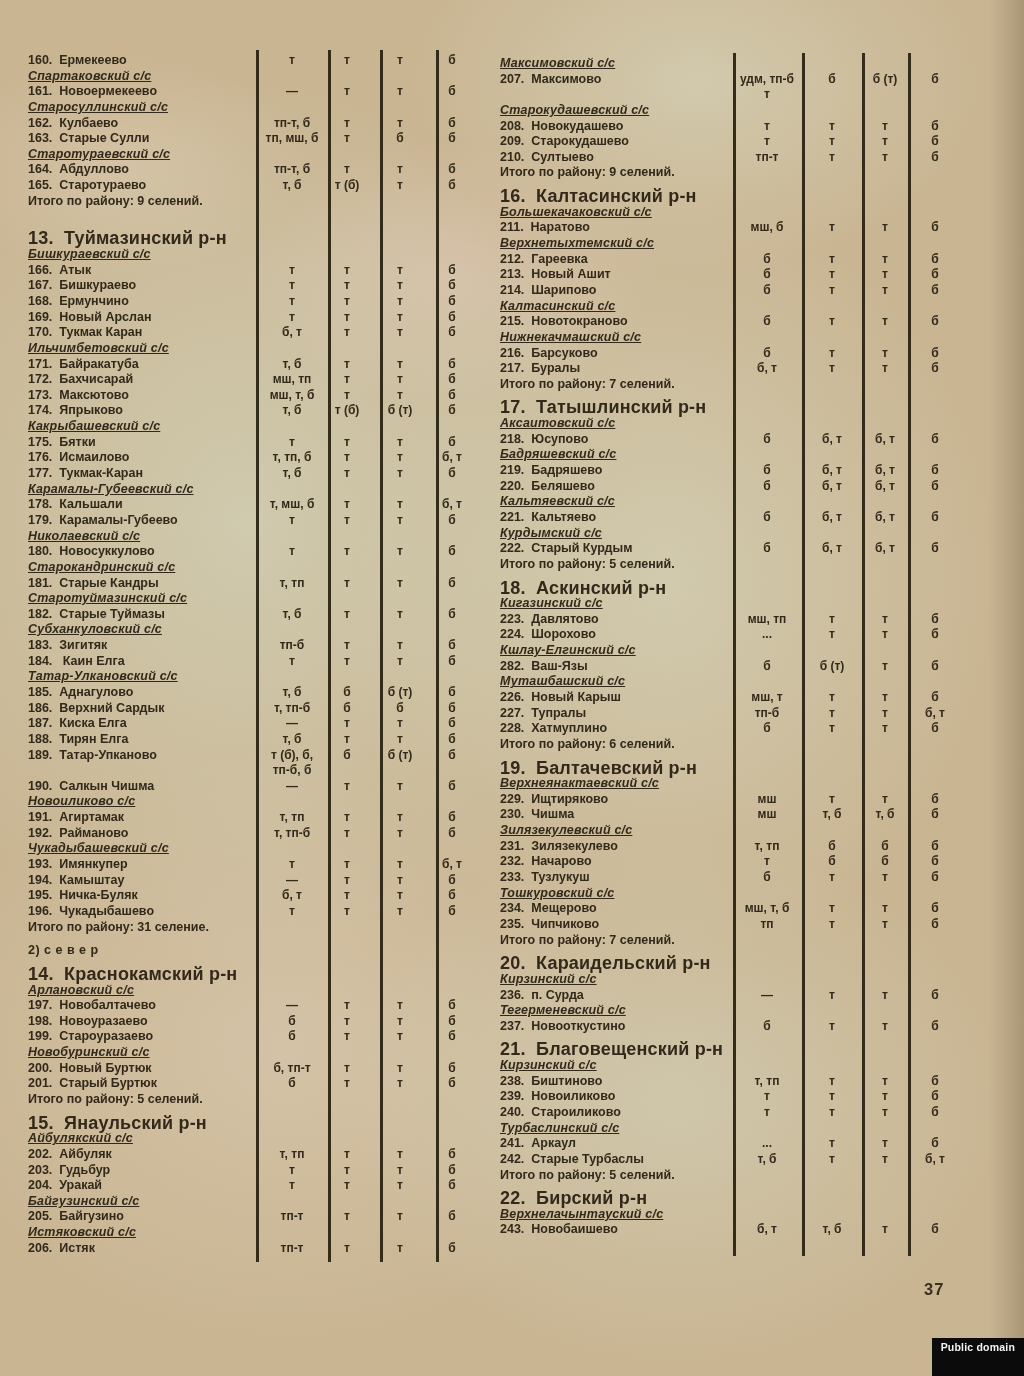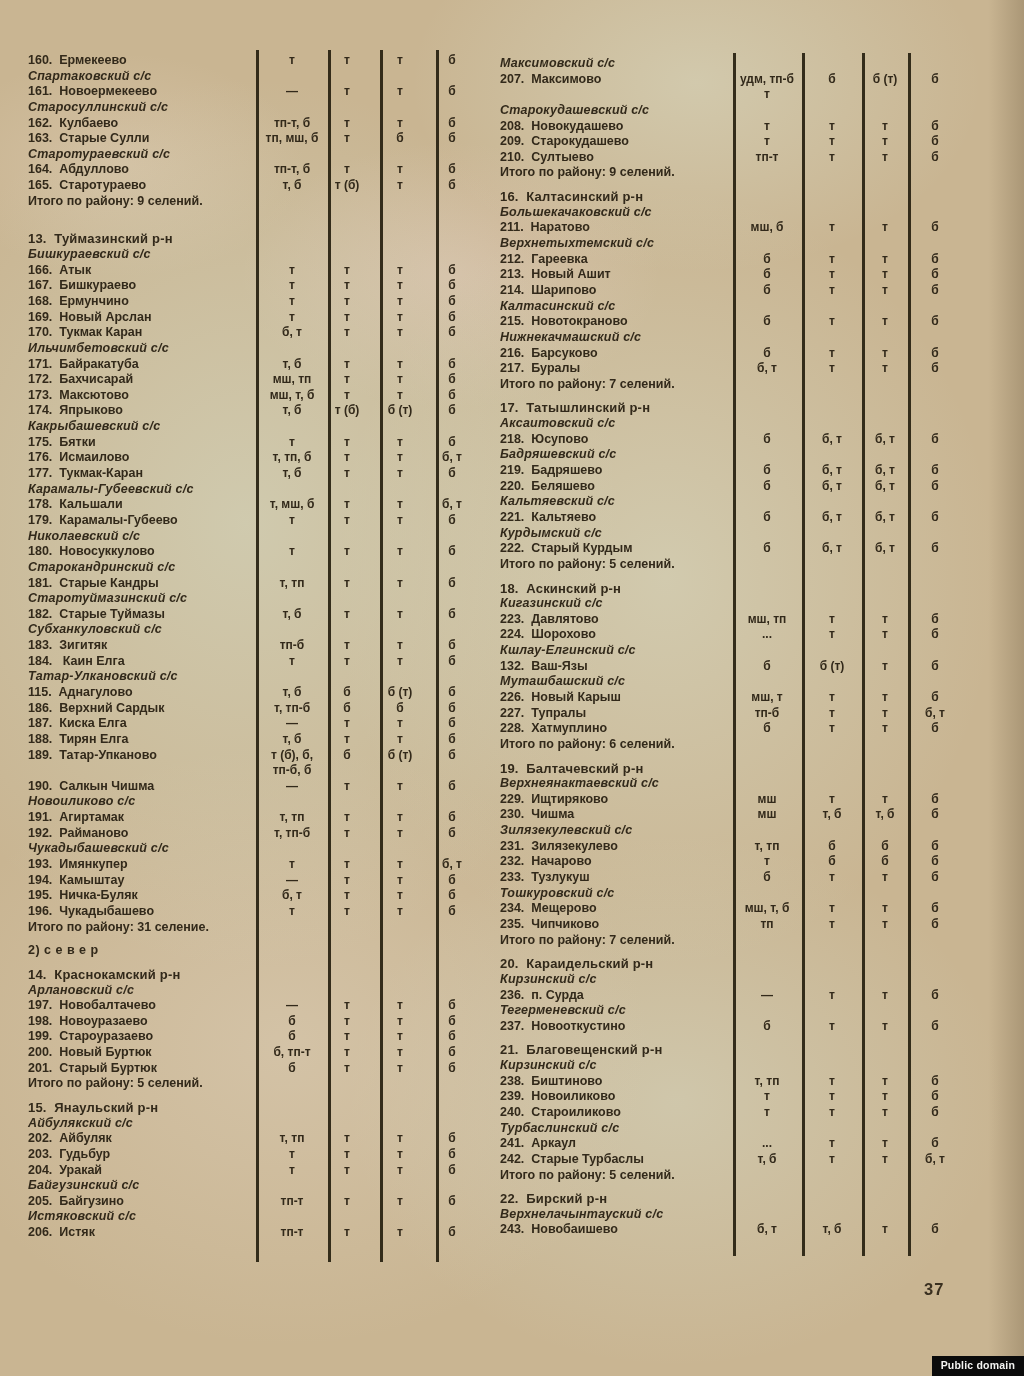--- a/index.html
+++ b/index.html
@@ -17,36 +17,36 @@
       linear-gradient(to right, rgba(0,0,0,0) 96.5%, rgba(100,82,55,0.30) 100%);
     font-family:"Liberation Sans", sans-serif;
     color:var(--ink, #32291a);
   }
   .col { position:absolute; }
   .col-left  { left:28px;  top:53px; width:465px; }
   .col-right { left:500px; top:56px; width:470px; }
   .row { position:relative; height:15.65px; line-height:15.65px;
          font-size:12.5px; font-weight:bold; white-space:pre; }
   .row .lbl { display:inline-block; }
-  .row.subheader .lbl { font-style:italic; letter-spacing:0.2px; }
-  .row.header { font-size:13px; letter-spacing:0.2px; }
+  .row.subheader .lbl { font-style:italic; letter-spacing:0.2px;text-decoration:underline; }
+  .row.header { font-size:18px; letter-spacing:0.2px; }
   .row.note { letter-spacing:0.5px; }
   .val { position:absolute; top:0; width:100px; text-align:center;
          font-size:12px; font-weight:bold; white-space:pre; }
   .col-left  .c0 { left:214px; } .col-left  .c1 { left:269px; }
   .col-left  .c2 { left:322px; } .col-left  .c3 { left:374px; }
   .col-right .c0 { left:217px; } .col-right .c1 { left:282px; }
   .col-right .c2 { left:335px; } .col-right .c3 { left:385px; }
   .vrule { position:absolute; width:2.6px; background:#26200f; opacity:0.92; }
   .vl { top:50px; height:1212px; }
   .vr { top:53px; height:1203px; }
   .page-number { position:absolute; left:924px; top:1280px;
                  font-size:16.5px; font-weight:bold; letter-spacing:1px; color:#3a3020;text-align:right; }
   .badge { position:absolute; right:0; bottom:0; background:#0b0b0b; color:#f4f4f2;
-           font-size:10.5px; font-weight:bold; padding:3px 9px 5px 9px; letter-spacing:0.2px; }
+           font-size:10.5px; font-weight:bold; padding:3px 9px 23px 9px; letter-spacing:0.2px; }
 </style>
 </head>
 <body>
 
 <div class="page" style="--ink: #32291a;">
 
   <div class="vrule vl" style="left:256px;"></div>
   <div class="vrule vl" style="left:328px;"></div>
   <div class="vrule vl" style="left:380px;"></div>
   <div class="vrule vl" style="left:436px;"></div>
@@ -90,21 +90,21 @@
       <div class="row subheader"><span class="lbl">Николаевский с/с</span></div>
       <div class="row entry"><span class="lbl">180.  Новосуккулово</span><span class="val c0">т</span><span class="val c1">т</span><span class="val c2">т</span><span class="val c3">б</span></div>
       <div class="row subheader"><span class="lbl">Старокандринский с/с</span></div>
       <div class="row entry"><span class="lbl">181.  Старые Кандры</span><span class="val c0">т, тп</span><span class="val c1">т</span><span class="val c2">т</span><span class="val c3">б</span></div>
       <div class="row subheader"><span class="lbl">Старотуймазинский с/с</span></div>
       <div class="row entry"><span class="lbl">182.  Старые Туймазы</span><span class="val c0">т, б</span><span class="val c1">т</span><span class="val c2">т</span><span class="val c3">б</span></div>
       <div class="row subheader"><span class="lbl">Субханкуловский с/с</span></div>
       <div class="row entry"><span class="lbl">183.  Зигитяк</span><span class="val c0">тп-б</span><span class="val c1">т</span><span class="val c2">т</span><span class="val c3">б</span></div>
       <div class="row entry"><span class="lbl">184.   Каин Елга</span><span class="val c0">т</span><span class="val c1">т</span><span class="val c2">т</span><span class="val c3">б</span></div>
       <div class="row subheader"><span class="lbl">Татар-Улкановский с/с</span></div>
-      <div class="row entry"><span class="lbl">115.  Аднагулово</span><span class="val c0">т, б</span><span class="val c1">б</span><span class="val c2">б (т)</span><span class="val c3">б</span></div>
+      <div class="row entry"><span class="lbl">185.  Аднагулово</span><span class="val c0">т, б</span><span class="val c1">б</span><span class="val c2">б (т)</span><span class="val c3">б</span></div>
       <div class="row entry"><span class="lbl">186.  Верхний Сардык</span><span class="val c0">т, тп-б</span><span class="val c1">б</span><span class="val c2">б</span><span class="val c3">б</span></div>
       <div class="row entry"><span class="lbl">187.  Киска Елга</span><span class="val c0">—</span><span class="val c1">т</span><span class="val c2">т</span><span class="val c3">б</span></div>
       <div class="row entry"><span class="lbl">188.  Тирян Елга</span><span class="val c0">т, б</span><span class="val c1">т</span><span class="val c2">т</span><span class="val c3">б</span></div>
       <div class="row entry"><span class="lbl">189.  Татар-Упканово</span><span class="val c0">т (б), б,</span><span class="val c1">б</span><span class="val c2">б (т)</span><span class="val c3">б</span></div>
       <div class="row valueline"><span class="val c0">тп-б, б</span></div>
       <div class="row entry"><span class="lbl">190.  Салкын Чишма</span><span class="val c0">—</span><span class="val c1">т</span><span class="val c2">т</span><span class="val c3">б</span></div>
       <div class="row subheader"><span class="lbl">Новоиликово с/с</span></div>
       <div class="row entry"><span class="lbl">191.  Агиртамак</span><span class="val c0">т, тп</span><span class="val c1">т</span><span class="val c2">т</span><span class="val c3">б</span></div>
       <div class="row entry"><span class="lbl">192.  Райманово</span><span class="val c0">т, тп-б</span><span class="val c1">т</span><span class="val c2">т</span><span class="val c3">б</span></div>
       <div class="row subheader"><span class="lbl">Чукадыбашевский с/с</span></div>
@@ -114,20 +114,21 @@
       <div class="row entry"><span class="lbl">196.  Чукадыбашево</span><span class="val c0">т</span><span class="val c1">т</span><span class="val c2">т</span><span class="val c3">б</span></div>
       <div class="row total"><span class="lbl">Итого по району: 31 селение.</span></div>
       <div style="height: 8px;"></div>
       <div class="row note"><span class="lbl">2) с е в е р</span></div>
       <div style="height: 8px;"></div>
       <div class="row header"><span class="lbl">14.  Краснокамский р-н</span></div>
       <div class="row subheader"><span class="lbl">Арлановский с/с</span></div>
       <div class="row entry"><span class="lbl">197.  Новобалтачево</span><span class="val c0">—</span><span class="val c1">т</span><span class="val c2">т</span><span class="val c3">б</span></div>
       <div class="row entry"><span class="lbl">198.  Новоуразаево</span><span class="val c0">б</span><span class="val c1">т</span><span class="val c2">т</span><span class="val c3">б</span></div>
       <div class="row entry"><span class="lbl">199.  Староуразаево</span><span class="val c0">б</span><span class="val c1">т</span><span class="val c2">т</span><span class="val c3">б</span></div>
+      <div class="row subheader"><span class="lbl">Новобуринский с/с</span></div>
       <div class="row entry"><span class="lbl">200.  Новый Буртюк</span><span class="val c0">б, тп-т</span><span class="val c1">т</span><span class="val c2">т</span><span class="val c3">б</span></div>
       <div class="row entry"><span class="lbl">201.  Старый Буртюк</span><span class="val c0">б</span><span class="val c1">т</span><span class="val c2">т</span><span class="val c3">б</span></div>
       <div class="row total"><span class="lbl">Итого по району: 5 селений.</span></div>
       <div style="height: 8px;"></div>
       <div class="row header"><span class="lbl">15.  Янаульский р-н</span></div>
       <div class="row subheader"><span class="lbl">Айбулякский с/с</span></div>
       <div class="row entry"><span class="lbl">202.  Айбуляк</span><span class="val c0">т, тп</span><span class="val c1">т</span><span class="val c2">т</span><span class="val c3">б</span></div>
       <div class="row entry"><span class="lbl">203.  Гудьбур</span><span class="val c0">т</span><span class="val c1">т</span><span class="val c2">т</span><span class="val c3">б</span></div>
       <div class="row entry"><span class="lbl">204.  Уракай</span><span class="val c0">т</span><span class="val c1">т</span><span class="val c2">т</span><span class="val c3">б</span></div>
       <div class="row subheader"><span class="lbl">Байгузинский с/с</span></div>
@@ -169,21 +170,21 @@
       <div class="row entry"><span class="lbl">221.  Кальтяево</span><span class="val c0">б</span><span class="val c1">б, т</span><span class="val c2">б, т</span><span class="val c3">б</span></div>
       <div class="row subheader"><span class="lbl">Курдымский с/с</span></div>
       <div class="row entry"><span class="lbl">222.  Старый Курдым</span><span class="val c0">б</span><span class="val c1">б, т</span><span class="val c2">б, т</span><span class="val c3">б</span></div>
       <div class="row total"><span class="lbl">Итого по району: 5 селений.</span></div>
       <div style="height: 8px;"></div>
       <div class="row header"><span class="lbl">18.  Аскинский р-н</span></div>
       <div class="row subheader"><span class="lbl">Кигазинский с/с</span></div>
       <div class="row entry"><span class="lbl">223.  Давлятово</span><span class="val c0">мш, тп</span><span class="val c1">т</span><span class="val c2">т</span><span class="val c3">б</span></div>
       <div class="row entry"><span class="lbl">224.  Шорохово</span><span class="val c0">...</span><span class="val c1">т</span><span class="val c2">т</span><span class="val c3">б</span></div>
       <div class="row subheader"><span class="lbl">Кшлау-Елгинский с/с</span></div>
-      <div class="row entry"><span class="lbl">132.  Ваш-Язы</span><span class="val c0">б</span><span class="val c1">б (т)</span><span class="val c2">т</span><span class="val c3">б</span></div>
+      <div class="row entry"><span class="lbl">282.  Ваш-Язы</span><span class="val c0">б</span><span class="val c1">б (т)</span><span class="val c2">т</span><span class="val c3">б</span></div>
       <div class="row subheader"><span class="lbl">Муташбашский с/с</span></div>
       <div class="row entry"><span class="lbl">226.  Новый Карыш</span><span class="val c0">мш, т</span><span class="val c1">т</span><span class="val c2">т</span><span class="val c3">б</span></div>
       <div class="row entry"><span class="lbl">227.  Тупралы</span><span class="val c0">тп-б</span><span class="val c1">т</span><span class="val c2">т</span><span class="val c3">б, т</span></div>
       <div class="row entry"><span class="lbl">228.  Хатмуплино</span><span class="val c0">б</span><span class="val c1">т</span><span class="val c2">т</span><span class="val c3">б</span></div>
       <div class="row total"><span class="lbl">Итого по району: 6 селений.</span></div>
       <div style="height: 8px;"></div>
       <div class="row header"><span class="lbl">19.  Балтачевский р-н</span></div>
       <div class="row subheader"><span class="lbl">Верхнеянактаевский с/с</span></div>
       <div class="row entry"><span class="lbl">229.  Ищтиряково</span><span class="val c0">мш</span><span class="val c1">т</span><span class="val c2">т</span><span class="val c3">б</span></div>
       <div class="row entry"><span class="lbl">230.  Чишма</span><span class="val c0">мш</span><span class="val c1">т, б</span><span class="val c2">т, б</span><span class="val c3">б</span></div>

